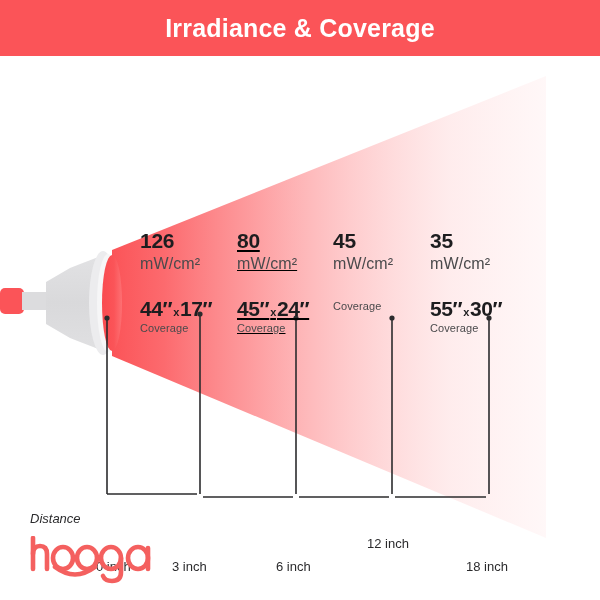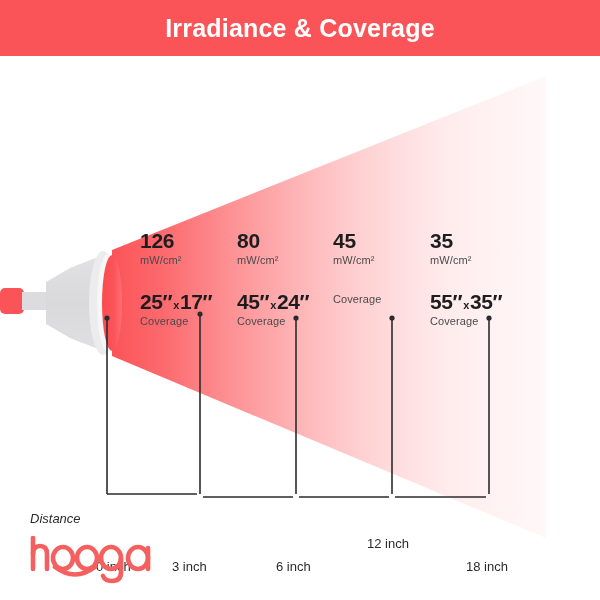--- a/index.html
+++ b/index.html
@@ -57,21 +57,21 @@
     width: 120px;
   }
   .irr-value {
     font-size: 21px;
     font-weight: bold;
     color: #1d1d1f;
     line-height: 1.05;
     letter-spacing: -0.3px;
   }
   .irr-unit {
-    font-size: 11px;
+    font-size: 16px;
     color: #4a4a4c;
     line-height: 1.5;
     letter-spacing: 0.1px;
   }
   .cov-line {
     font-size: 21px;
     font-weight: bold;
     color: #1d1d1f;
     line-height: 1.05;
     white-space: nowrap;
@@ -186,44 +186,44 @@
         <line x1="299" y1="441" x2="389" y2="441"></line>
         <line x1="395" y1="441" x2="486" y2="441"></line>
       </g>
     </svg>
   </div>
 
   <div class="col-label" style="left:140px; top:230px;">
     <div class="irr-value">126</div>
     <div class="irr-unit">mW/cm²</div>
     <div style="height:22px;"></div>
-    <div class="cov-line"><span>25″</span><span class="sep">x</span><span>17″</span></div>
-    <div class="cov-caption">Coverage</div>
-  </div>
-
-  <div class="col-label" style="left:237px; top:230px;">
+    <div class="cov-line"><span>44″</span><span class="sep">x</span><span>17″</span></div>
+    <div class="cov-caption">Coverage</div>
+  </div>
+
+  <div class="col-label" style="left:237px; top:230px;text-decoration:underline;">
     <div class="irr-value">80</div>
     <div class="irr-unit">mW/cm²</div>
     <div style="height:22px;"></div>
     <div class="cov-line"><span>45″</span><span class="sep">x</span><span>24″</span></div>
     <div class="cov-caption">Coverage</div>
   </div>
 
   <div class="col-label" style="left:333px; top:230px;">
     <div class="irr-value">45</div>
     <div class="irr-unit">mW/cm²</div>
     <div style="height:22px;"></div>
     <div class="cov-caption">Coverage</div>
   </div>
 
   <div class="col-label" style="left:430px; top:230px;">
     <div class="irr-value">35</div>
     <div class="irr-unit">mW/cm²</div>
     <div style="height:22px;"></div>
-    <div class="cov-line"><span>55″</span><span class="sep">x</span><span>35″</span></div>
+    <div class="cov-line"><span>55″</span><span class="sep">x</span><span>30″</span></div>
     <div class="cov-caption">Coverage</div>
   </div>
 
   <div class="axis-title" style="left:30px; top:511px;">Distance</div>
   <div class="axis-label" style="left:96px;  top:511px;">0 inch</div>
   <div class="axis-label" style="left:172px; top:511px;">3 inch</div>
   <div class="axis-label" style="left:276px; top:511px;">6 inch</div>
   <div class="axis-label" style="left:367px; top:488px;">12 inch</div>
   <div class="axis-label" style="left:466px; top:511px;">18 inch</div>
 

